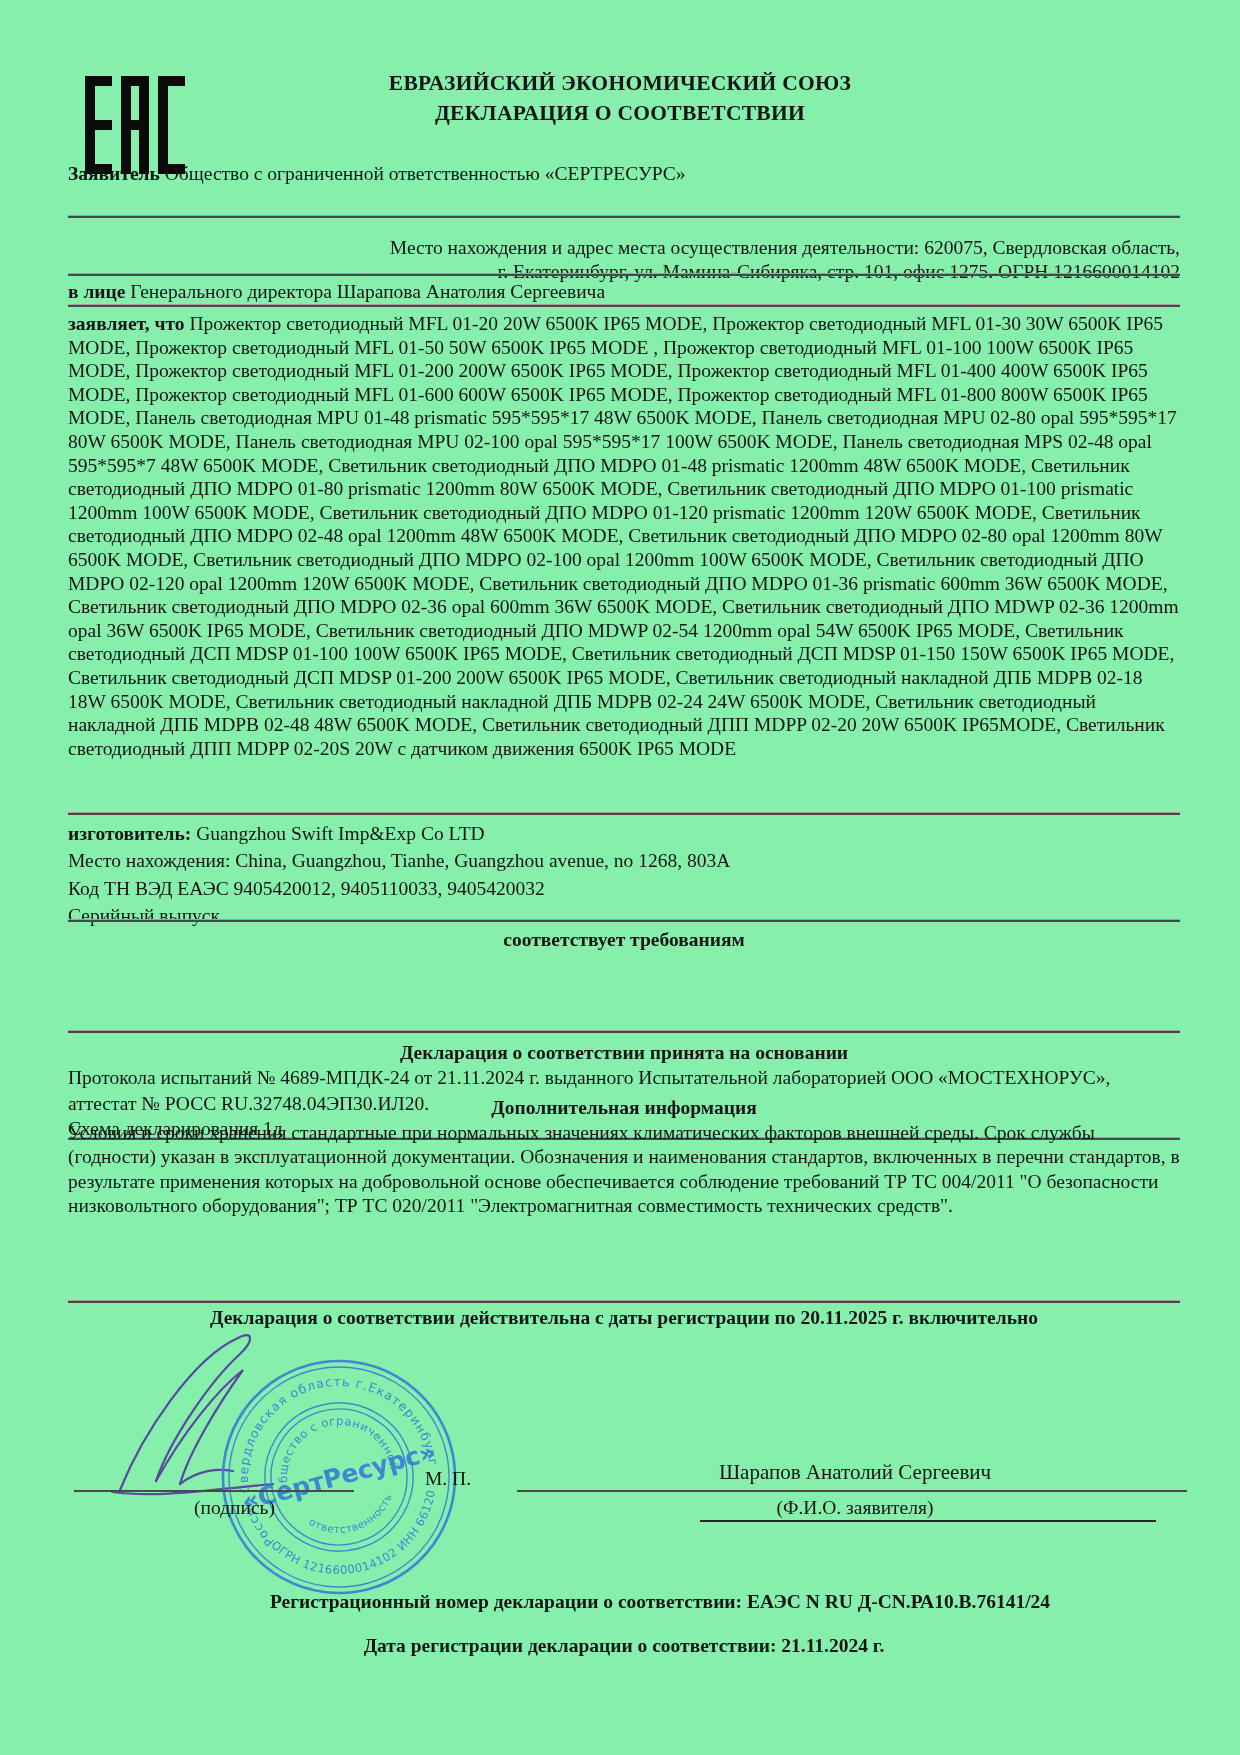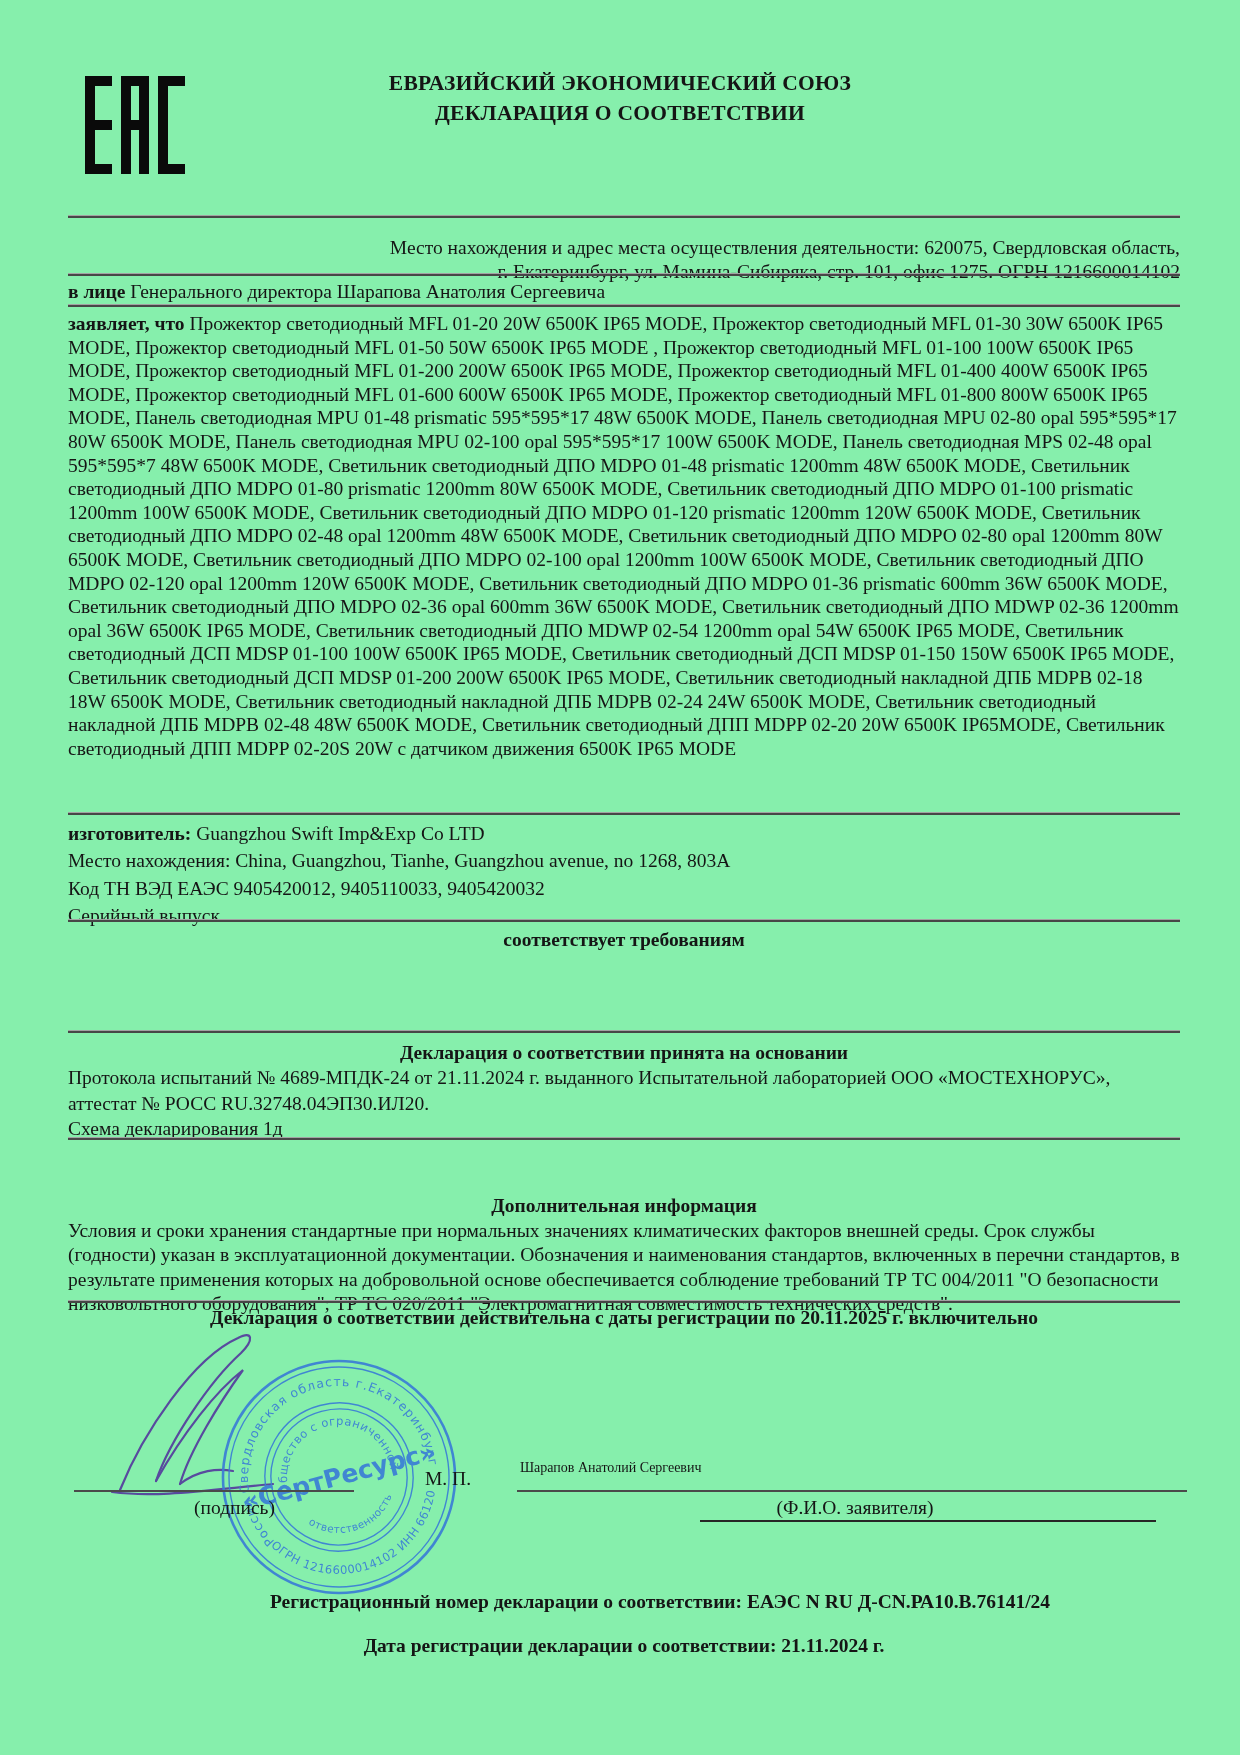--- a/index.html
+++ b/index.html
@@ -18,21 +18,21 @@
     position:absolute; top:68px; left:0; width:1240px; text-align:center;
     font-weight:bold; font-size:21.5px; line-height:30px; letter-spacing:0.3px;
   }
   .declares { line-height:23.6px; }
   .mfr-block { line-height:27.4px; }
   .lh25 { line-height:25.4px; }
   .lh246 { line-height:24.6px; }
   .lh235 { line-height:23.5px; }
   .sigline { position:absolute; height:0; border-top:2px solid #4a4a4a; }
   .caption { position:absolute; text-align:center; font-size:19.5px; }
-  .center-name { position:absolute; font-size:14px; }
+  .center-name { position:absolute; text-align:center; font-size:21px; }
   .hr-partial { position:absolute; height:0; border-top:2px solid #262626; }
   .stamp-svg { position:absolute; left:218px; top:1356px; }
   .sign-svg  { position:absolute; left:98px;  top:1318px; }
   .eac-logo  { position:absolute; left:85px; top:76px; }
 </style>
 </head>
 <body>
 
 <div class="page">
 
@@ -53,20 +53,24 @@
       <rect x="73" y="0" width="27" height="10"></rect>
       <rect x="73" y="88" width="27" height="10"></rect>
     </g>
   </svg>
 
   <div class="title-block">
     <p>ЕВРАЗИЙСКИЙ ЭКОНОМИЧЕСКИЙ СОЮЗ</p>
     <p>ДЕКЛАРАЦИЯ О СООТВЕТСТВИИ</p>
   </div>
 
+  <div class="abs lh235" style="top:162px;">
+    <p><span class="lbl">Заявитель</span>
+       <span>Общество с ограниченной ответственностью «СЕРТРЕСУРС»</span></p>
+  </div>
   <div class="hr" style="top:215px;"></div>
 
   <div class="abs lh235" style="top:236px;text-align:right;">
     <p>Место нахождения и адрес места осуществления деятельности: 620075, Свердловская область,</p>
     <p>г. Екатеринбург, ул. Мамина-Сибиряка, стр. 101, офис 1275. ОГРН 1216600014102</p>
   </div>
   <div class="hr" style="top:273px;"></div>
 
   <div class="abs lh235" style="top:280px;">
     <p><span class="lbl">в лице</span>
@@ -94,21 +98,21 @@
   </div>
   <div class="hr" style="top:1030px;"></div>
 
   <div class="abs lh25" style="top:1040px;">
     <p class="boldline">Декларация о соответствии принята на основании</p>
     <p>Протокола испытаний № 4689-МПДК-24 от 21.11.2024 г. выданного Испытательной лабораторией ООО «МОСТЕХНОРУС», аттестат № РОСС RU.32748.04ЭП30.ИЛ20.</p>
     <p>Схема декларирования 1д</p>
   </div>
   <div class="hr" style="top:1137px;"></div>
 
-  <div class="abs lh246" style="top:1194px;">
+  <div class="abs lh246" style="top:1096px;">
     <p class="boldline">Дополнительная информация</p>
     <p>Условия и сроки хранения стандартные при нормальных значениях климатических факторов внешней среды. Срок службы (годности) указан в эксплуатационной документации. Обозначения и наименования стандартов, включенных в перечни стандартов, в результате применения которых на добровольной основе обеспечивается соблюдение требований ТР ТС 004/2011 "О безопасности низковольтного оборудования"; ТР ТС 020/2011 "Электромагнитная совместимость технических средств".</p>
   </div>
   <div class="hr" style="top:1300px;"></div>
 
   <div class="abs lh235" style="top:1306px;">
     <p class="boldline">Декларация о соответствии действительна с даты регистрации по 20.11.2025 г. включительно</p>
   </div>
 
   <svg class="sign-svg" width="250" height="195" viewBox="0 0 250 195">

